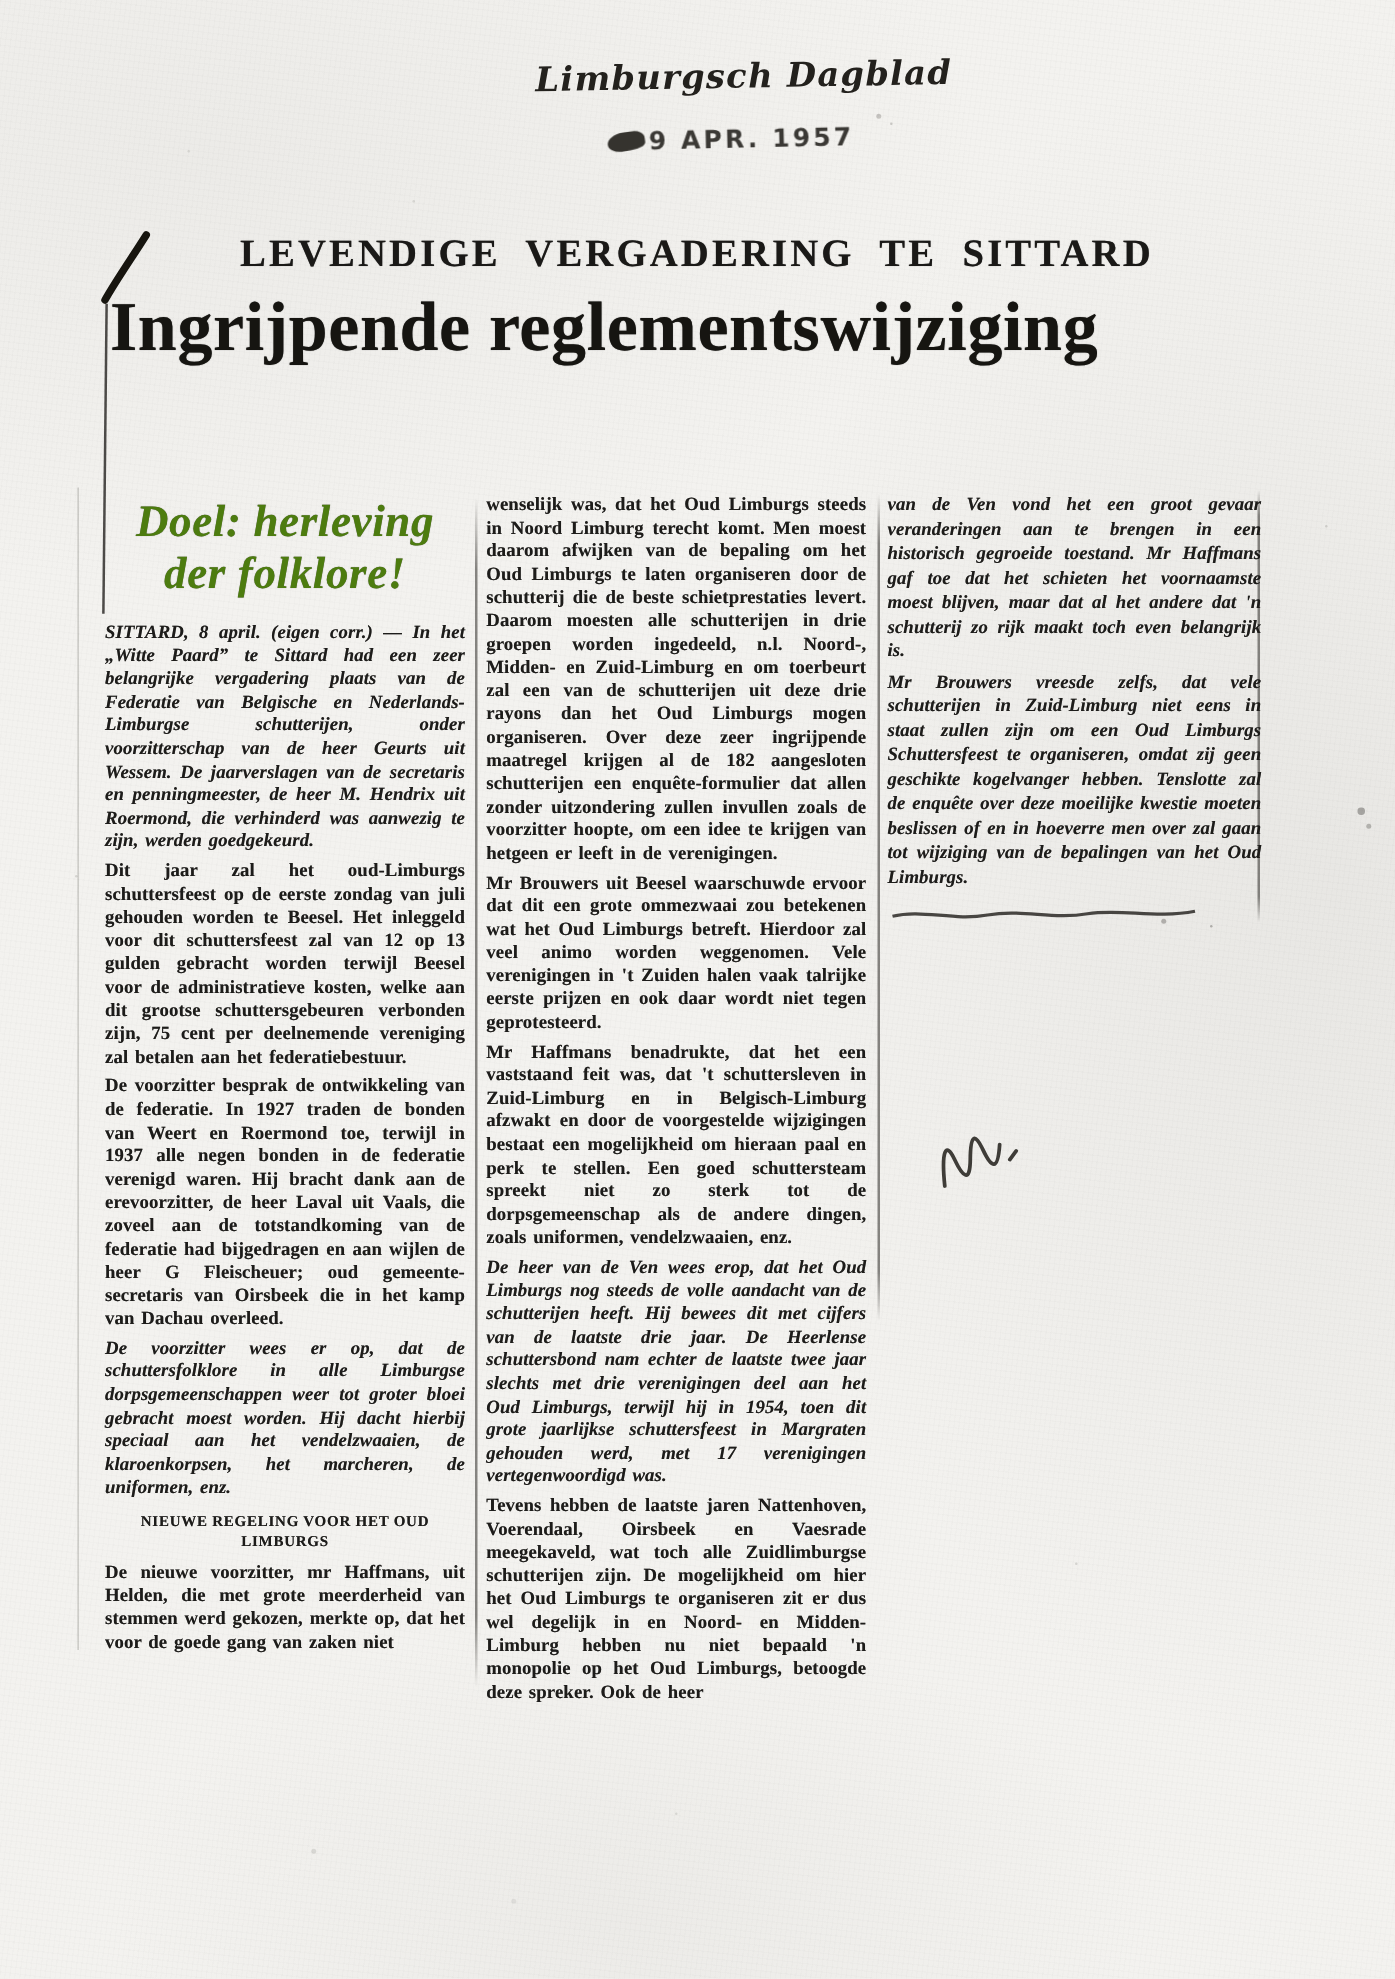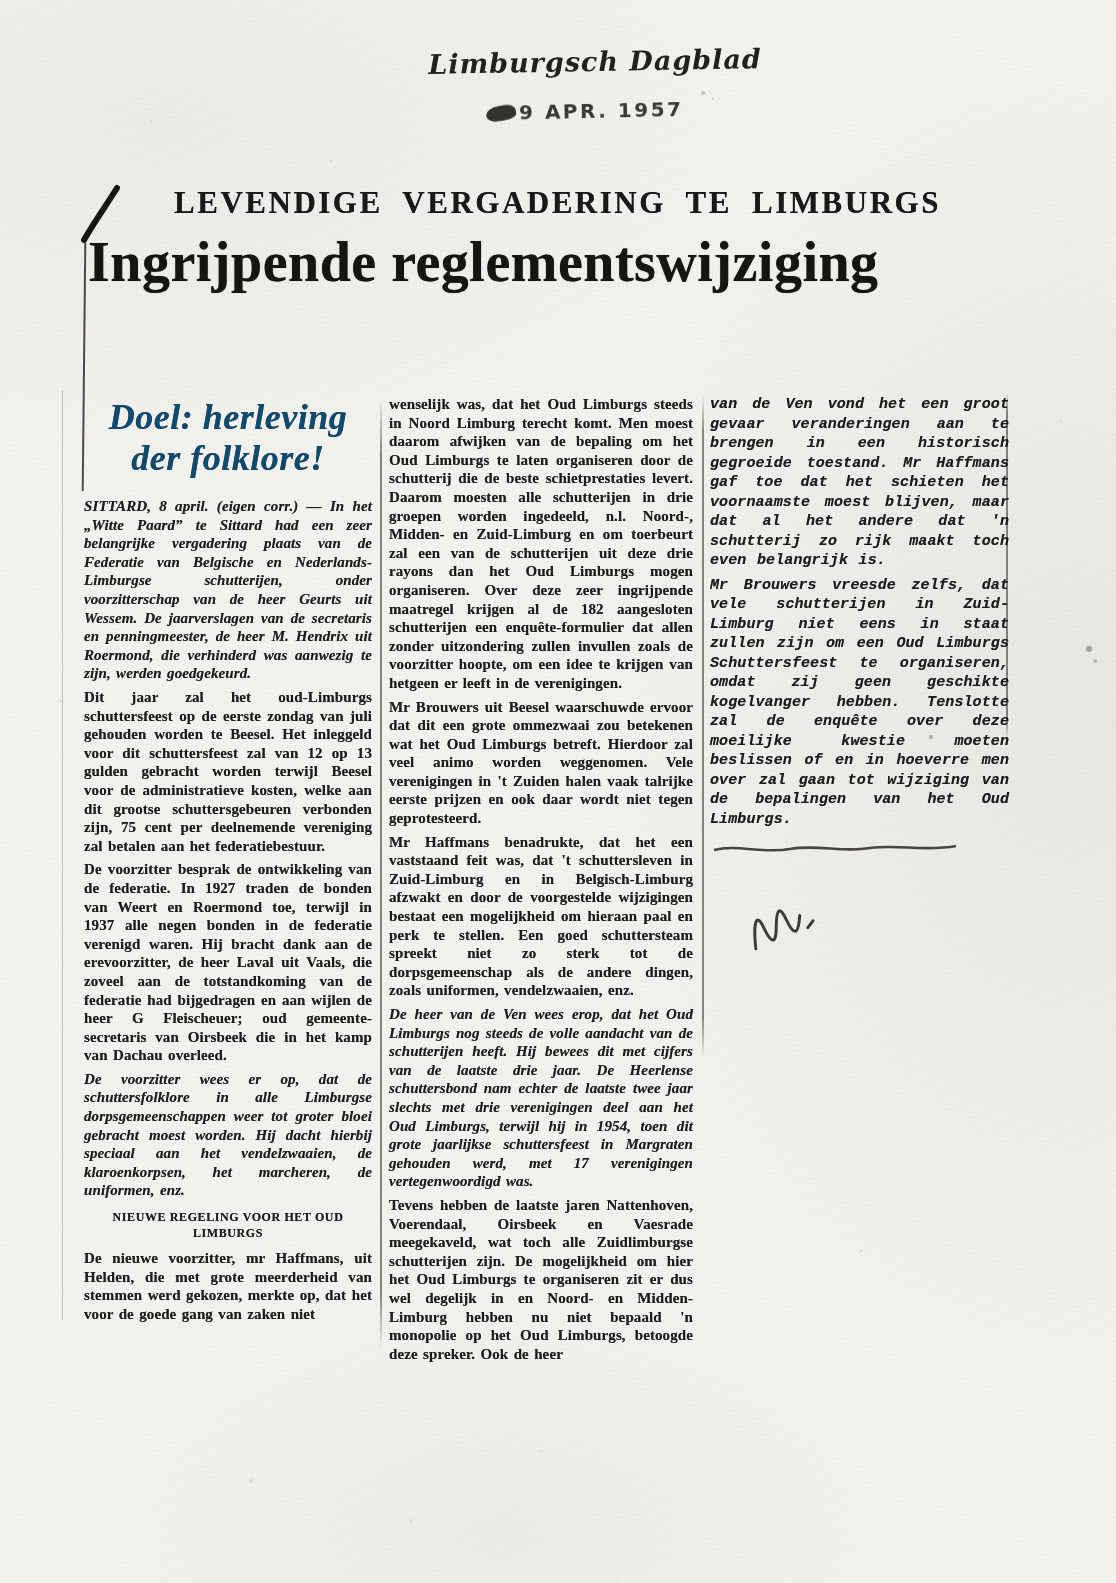--- a/index.html
+++ b/index.html
@@ -80,26 +80,26 @@
   .col-left  { width: 288px; margin-right: 17px; }
   .col-middle{ width: 304px; margin-right: 17px; }
   .col-right { width: 299px; }
   .col p {
     margin: 0 0 5px;
     word-spacing: 1.5px; letter-spacing: 0.1px;
     text-shadow: 0 0 0.5px rgba(20,20,20,0.55);
     font-weight: bold;
   }
   p.ital { font-style: italic; }
-  .col-right p { font-style: italic; font-weight: 700; line-height: 19.5px; font-family: Liberation Mono, monospace; }
+  .col-right p { font-style: italic; font-weight: 700; line-height: 19.5px; }
   .lead-heading {
     font-style: italic; font-weight: 600;
     font-size: 36px; line-height: 1.14;
     text-align: center; letter-spacing: 0.5px;
-    margin: 2px 0 18px; color: #0c4a6e;
+    margin: 2px 0 18px; color: #4d7c0f;
     text-shadow: 0 0 0.6px rgba(0,0,0,0.6);
   }
   .subhead {
     font-weight: 700; font-size: 12px;
     text-align: center; letter-spacing: 0.6px;
     line-height: 1.3; margin: 10px 18px 8px;
     text-shadow: 0 0 0.5px rgba(0,0,0,0.6);
   }
   .divider {
     position: absolute; width: 2px;
@@ -147,21 +147,21 @@
 </div>
 
 <div class="pen-slash">
   <svg width="46" height="60" viewBox="0 0 46 60">
     <path d="M40,4 C30,20 16,40 7,56" stroke="#17150f" stroke-width="6" fill="none" stroke-linecap="round"></path>
   </svg>
 </div>
 <div class="fold-line"></div>
 <div class="clip-edge"></div>
 
-<div class="kicker">LEVENDIGE VERGADERING TE LIMBURGS</div>
+<div class="kicker">LEVENDIGE VERGADERING TE SITTARD</div>
 
 <div class="headline">
   <div>Ingrijpende reglementswijziging</div>
 </div>
 
 <div class="divider" id="div1"></div>
 <div class="divider" id="div2"></div>
 <div class="divider" id="div3"></div>
 
 <div class="columns">

